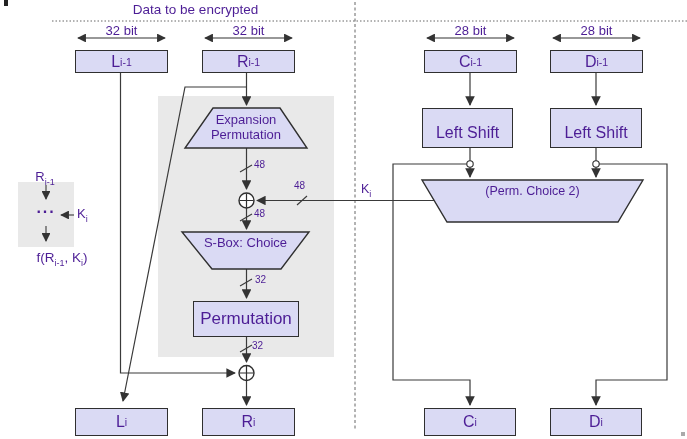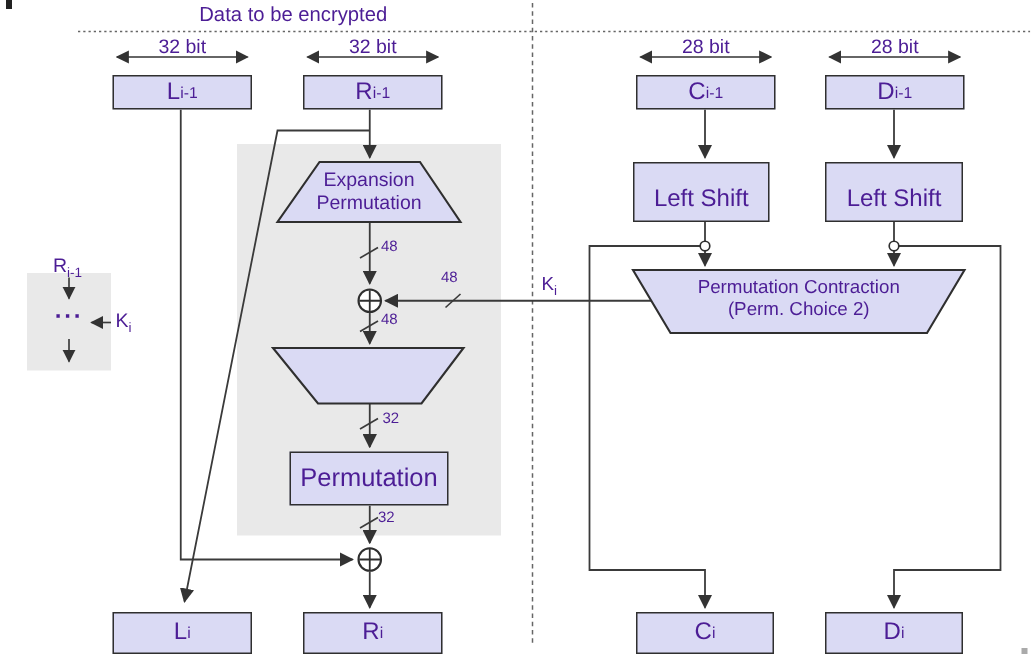--- a/index.html
+++ b/index.html
@@ -156,40 +156,43 @@
 
   <div class="box permbox" style="left:193px;top:301px;width:106px;height:36px;">
     <span>Permutation</span>
   </div>
 
   <div class="lbl blocktext" style="left:185px;top:112px;width:122px;">
     <div>Expansion</div>
     <div>Permutation</div>
   </div>
   <div class="lbl blocktext" style="left:182px;top:235px;width:127px;">
+    <div>S-Box: Choice</div>
   </div>
   <div class="lbl pctext" style="left:422px;top:184px;width:221px;">
-    <div>Permutation Contraction</div>
     <div>(Perm. Choice 2)</div>
   </div>
 
   <div class="lbl wnum" style="left:254px;top:159px;">48</div>
   <div class="lbl wnum" style="left:294px;top:180px;">48</div>
   <div class="lbl wnum" style="left:254px;top:208px;">48</div>
   <div class="lbl wnum" style="left:255px;top:274px;">32</div>
   <div class="lbl wnum" style="left:252px;top:340px;">32</div>
 
   <div class="lbl ki" style="left:361px;top:182px;">
     <span>K</span><sub>i</sub>
   </div>
 
   <div class="lbl leg legend-sub" style="left:16px;top:147px;width:58px;margin-top:22px;">
     <span>R</span><sub>i-1</sub>
   </div>
   <div class="lbl dots" style="left:30px;top:203px;width:32px;">···</div>
   <div class="lbl leg legend-sub" style="left:77px;top:206px;">
     <span>K</span><sub>i</sub>
   </div>
+  <div class="lbl leg legend-sub" style="left:14px;top:250px;width:96px;font-size:13.5px;">
+    <span>f(R</span><sub>i-1</sub><span>, K</span><sub>i</sub><span>)</span>
+  </div>
 
   <div class="artifact" style="left:4px;top:0;width:4px;height:6px;background:#222;"></div>
   <div class="artifact" style="left:681px;top:432px;width:4px;height:4px;background:#aaa;"></div>
 
 </div>
 
 </body></html>

